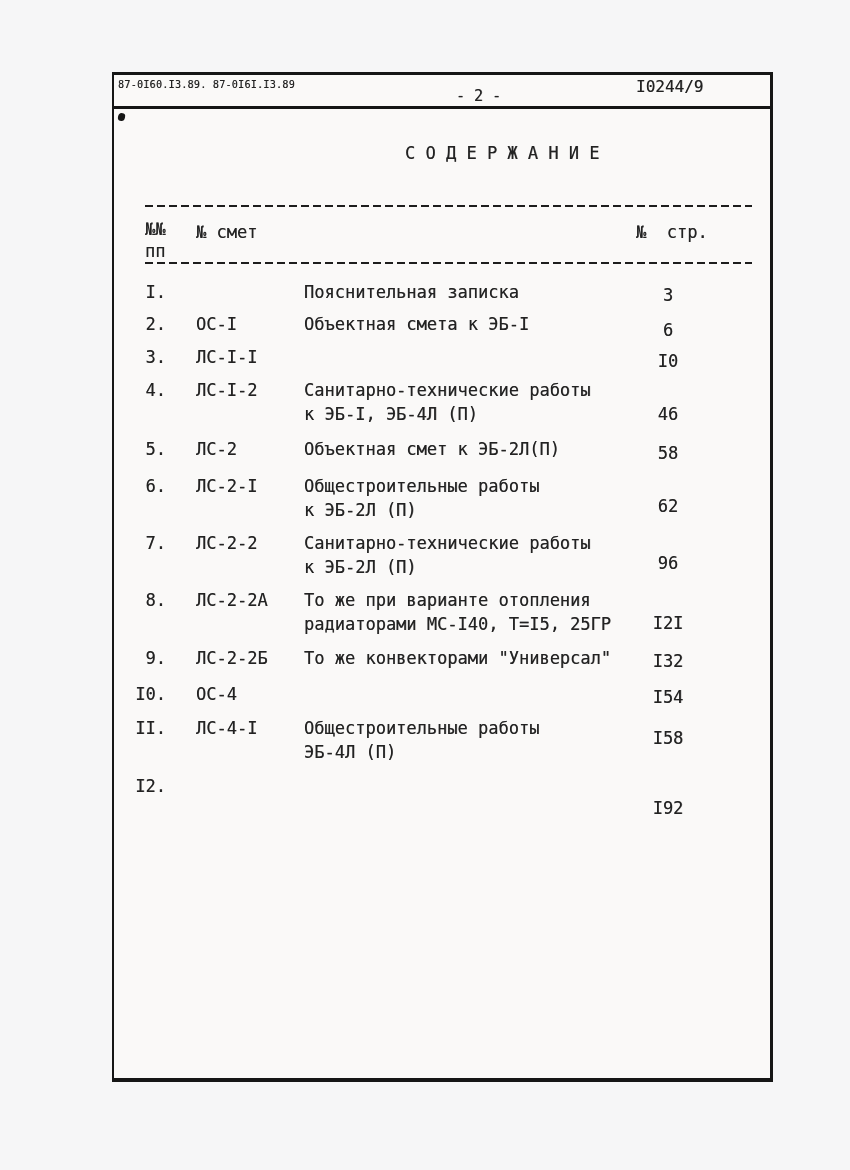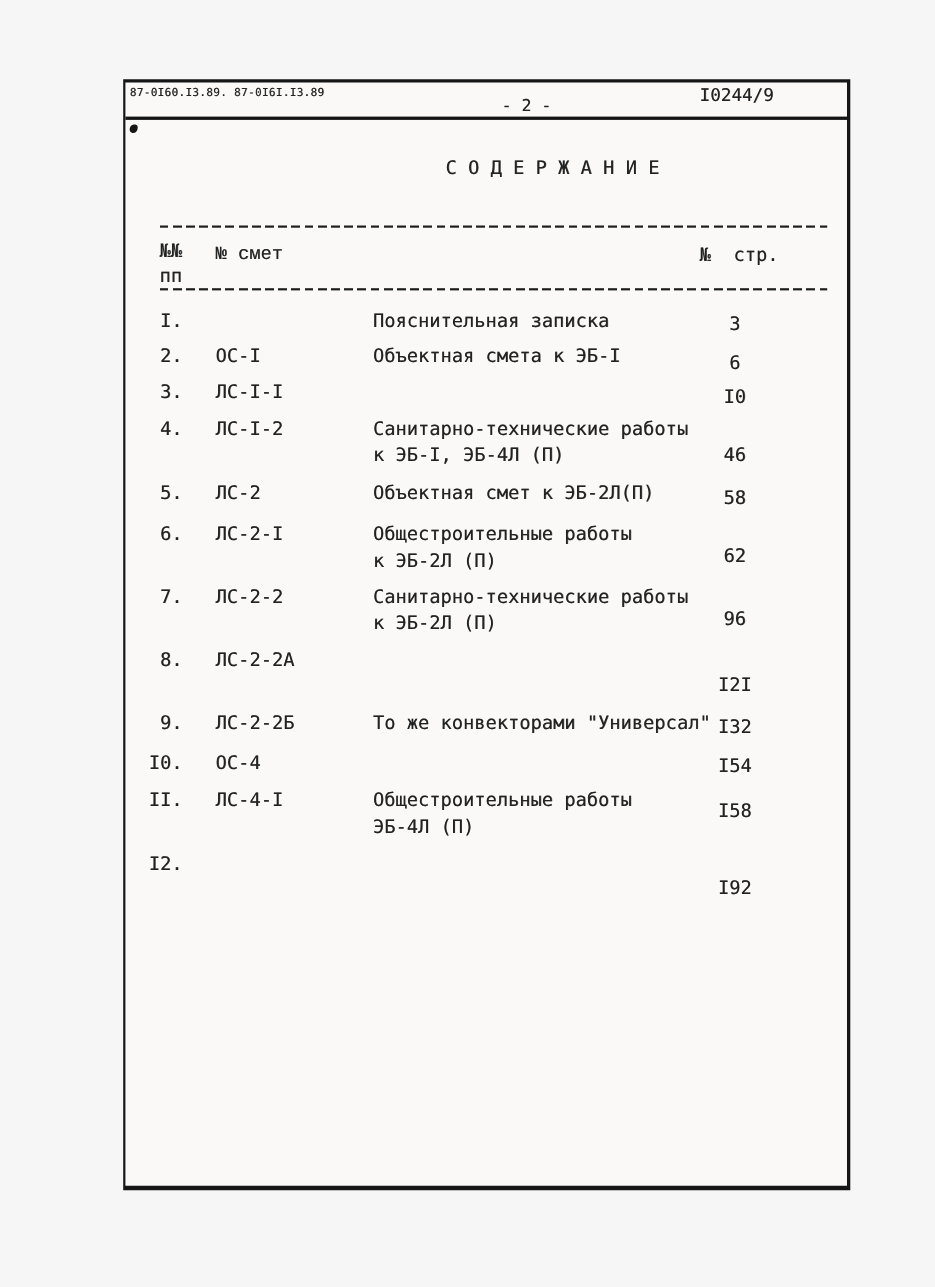--- a/index.html
+++ b/index.html
@@ -41,26 +41,26 @@
   }
   .dash-line{
     position:absolute;left:31px;width:607px;height:2px;
     background:repeating-linear-gradient(90deg,#1d1d1d 0 8px,transparent 8px 12px);
   }
   .dash-a{top:130px;}
   .dash-b{top:187px;}
   .cell{position:absolute;font-size:17px;white-space:pre;line-height:24px;}
   .th{font-size:17px;}
   .c-colhead-1{left:31px;top:143px;line-height:22px;}
-  .c-colhead-2{left:82px;top:145px;font-family:Liberation Mono, monospace;}
+  .c-colhead-2{left:82px;top:145px;}
   .c-colhead-3{left:190px;top:145px;}
   .c-colhead-4{left:522px;top:145px;}
   .c-num{left:8px;width:44px;text-align:right;}
   .c-code{left:82px;}
-  .c-name{left:190px;width:340px;white-space:pre-line;margin-left:35px;}
+  .c-name{left:190px;width:340px;white-space:pre-line;}
   .c-page{left:510px;width:88px;text-align:center;}
 </style>
 </head>
 <body>
 
 <div class="page-frame">
 
   <div class="header-strip">
     <span class="hdr-left ink">87-0I60.I3.89. 87-0I6I.I3.89</span>
     <span class="hdr-center ink">- 2 -</span>
@@ -111,20 +111,22 @@
   <div class="cell c-page ink" style="top:419px">62</div>
 
   <div class="cell c-num ink" style="top:456px">7.</div>
   <div class="cell c-code ink" style="top:456px">ЛС-2-2</div>
   <div class="cell c-name ink" style="top:456px">Санитарно-технические работы
 к ЭБ-2Л (П)</div>
   <div class="cell c-page ink" style="top:476px">96</div>
 
   <div class="cell c-num ink" style="top:513px">8.</div>
   <div class="cell c-code ink" style="top:513px">ЛС-2-2А</div>
+  <div class="cell c-name ink" style="top:513px">То же при варианте отопления
+радиаторами МС-I40, Т=I5, 25ГР</div>
   <div class="cell c-page ink" style="top:536px">I2I</div>
 
   <div class="cell c-num ink" style="top:571px">9.</div>
   <div class="cell c-code ink" style="top:571px">ЛС-2-2Б</div>
   <div class="cell c-name ink" style="top:571px">То же конвекторами "Универсал"</div>
   <div class="cell c-page ink" style="top:574px">I32</div>
 
   <div class="cell c-num ink" style="top:607px">I0.</div>
   <div class="cell c-code ink" style="top:607px">ОС-4</div>
   <div class="cell c-page ink" style="top:610px">I54</div>

